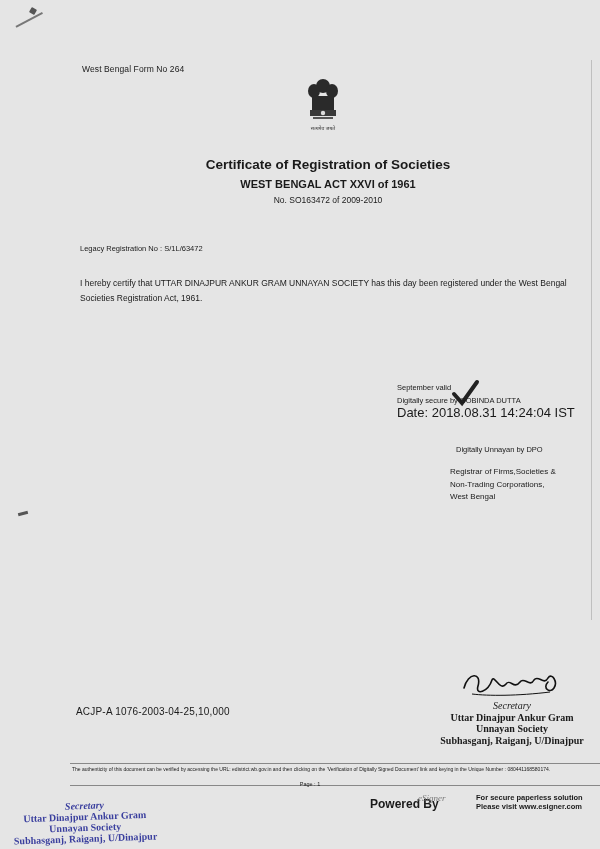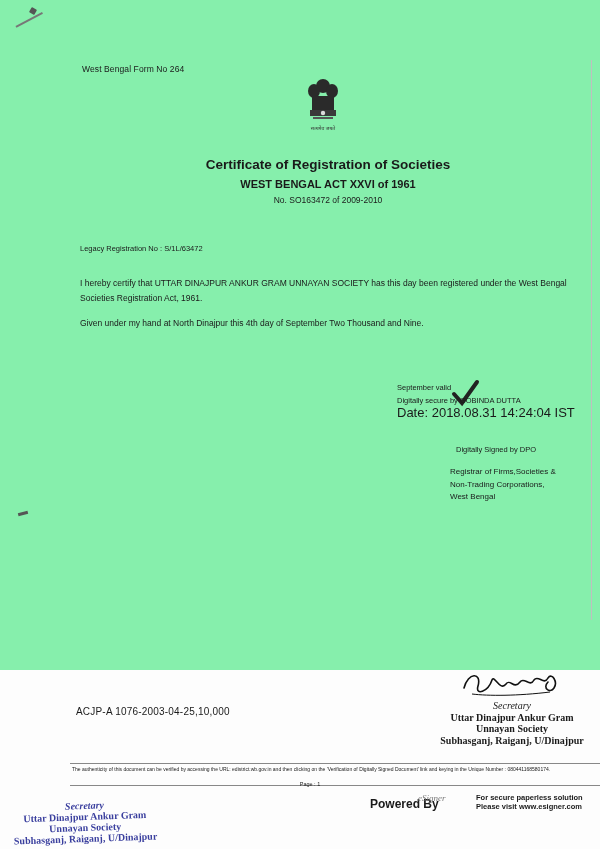--- a/index.html
+++ b/index.html
@@ -1,19 +1,19 @@
 <!DOCTYPE html>
 <html><head>
 <meta charset="utf-8">
 <style>
   * { box-sizing: border-box; margin: 0; padding: 0; }
   html, body { width: 600px; height: 849px; overflow: hidden; background: #fdfdfd; }
   body { position: relative; font-family: "Liberation Sans", sans-serif; color: #1a1a1a; }
 
-  .page { position: absolute; left: 0; top: 0; width: 600px; height: 670px; background: #86efac; }
+  .page { position: absolute; left: 0; top: 0; width: 600px; height: 849px; background: #e5e5e5; }
   .edge-right { position: absolute; right: 8px; top: 60px; width: 1px; height: 560px; background: #bfbfbf; }
   .corner-mark { position: absolute; left: 18px; top: 18px; width: 30px; height: 18px; border-top: 2px solid #777; transform: rotate(-28deg); }
   .corner-dot { position: absolute; left: 30px; top: 8px; width: 6px; height: 6px; background:#555; border-radius: 1px; transform: rotate(30deg); }
   .punch-mark { position: absolute; left: 18px; top: 512px; width: 10px; height: 3px; background:#555; transform: rotate(-15deg); }
 
   .abs { position: absolute; white-space: nowrap; }
 
   .form-no { left: 82px; top: 64px; font-size: 8.5px; letter-spacing: 0.1px; }
   .emblem { left: 303px; top: 76px; width: 40px; height: 60px; }
 
@@ -74,30 +74,29 @@
     <text x="20" y="54" font-size="5" text-anchor="middle" fill="#333">सत्यमेव जयते</text>
   </svg>
 
   <div class="abs title">Certificate of Registration of Societies</div>
   <div class="abs act">WEST BENGAL ACT XXVI of 1961</div>
   <div class="abs regno">No. SO163472 of 2009-2010</div>
 
   <div class="abs legacy">Legacy Registration No  :  S/1L/63472</div>
 
   <div class="abs body-text">I hereby certify that UTTAR DINAJPUR ANKUR GRAM UNNAYAN SOCIETY has this day been registered under the West Bengal Societies Registration Act, 1961.</div>
-  <div class="abs given">Given under my hand at North Dinajpur this 4th day of September  Two Thousand and Nine.</div>
 
   <div class="abs sig-valid">September valid</div>
   <svg class="abs tick" viewBox="0 0 30 30">
     <path d="M4 16 L12 25 L27 4" stroke="#222" stroke-width="4" fill="none" stroke-linecap="round"></path>
   </svg>
   <div class="abs sig-by">Digitally secure by GOBINDA DUTTA</div>
   <div class="abs sig-date">Date: 2018.08.31 14:24:04 IST</div>
 
-  <div class="abs dpo">Digitally Signed by DPO</div>
+  <div class="abs dpo">Digitally Unnayan by DPO</div>
   <div class="abs registrar">
     <div>Registrar of Firms,Societies &amp;</div>
     <div>Non-Trading Corporations,</div>
     <div>West Bengal</div>
   </div>
 
   <div class="abs acjp">ACJP-A 1076-2003-04-25,10,000</div>
 
   <svg class="abs sig-scribble" viewBox="0 0 110 34">
     <path d="M6 22 C10 6, 24 6, 20 20 C17 30, 30 26, 34 14 C36 8, 42 26, 48 18 C52 12, 56 24, 62 16 C66 10, 72 22, 76 14 C80 8, 86 20, 90 12 C94 6, 100 16, 96 22 C92 28, 84 22, 90 16" stroke="#111" stroke-width="1.6" fill="none" stroke-linecap="round"></path>

